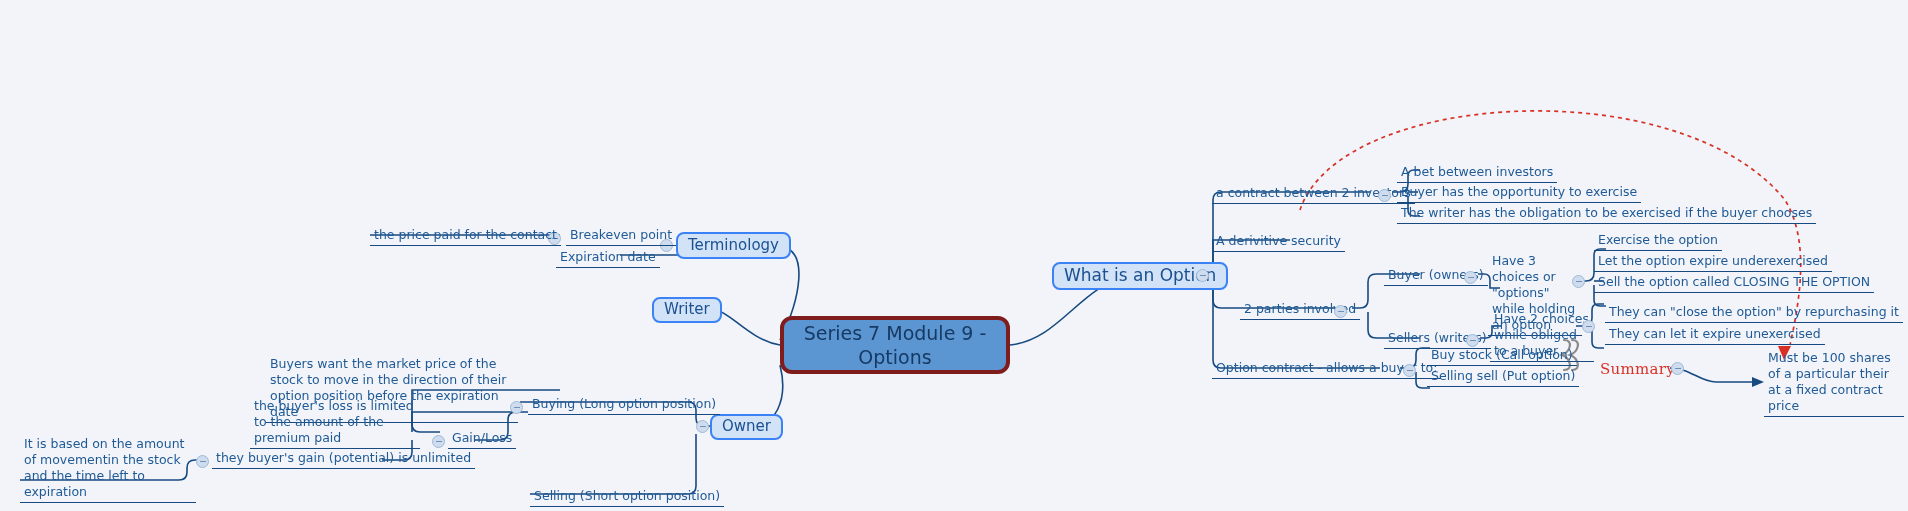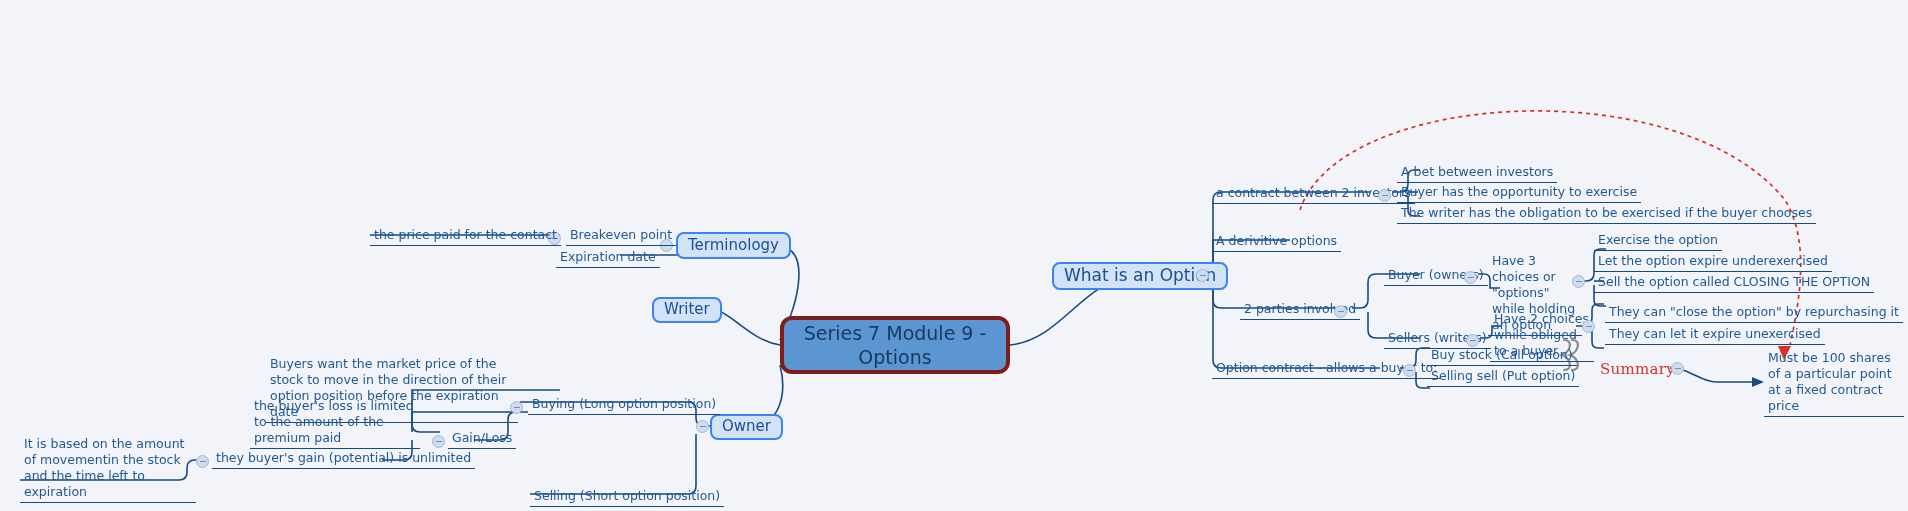--- a/index.html
+++ b/index.html
@@ -191,21 +191,21 @@
   <div class="node l1" style="left:1052px;top:262px;height:28px;font-size:17px;">What is an Option</div>
   <div class="toggle" style="left:1196px;top:269px;"></div>
 
   <div class="node leaf" style="left:1212px;top:185px;">a contract between 2 investors</div>
   <div class="toggle" style="left:1378px;top:189px;"></div>
 
   <div class="node leaf" style="left:1397px;top:164px;">A bet between investors</div>
   <div class="node leaf" style="left:1397px;top:205px;">The writer has the obligation to be exercised if the buyer chooses</div>
   <div class="node leaf" style="left:1397px;top:184px;">Buyer has the opportunity to exercise</div>
 
-  <div class="node leaf" style="left:1212px;top:233px;">A derivitive options</div>
+  <div class="node leaf" style="left:1212px;top:233px;">A derivitive security</div>
 
   <div class="node leaf" style="left:1212px;top:301px;margin-left:28px;">2 parties involved</div>
   <div class="toggle" style="left:1334px;top:305px;"></div>
 
   <div class="node leaf" style="left:1384px;top:267px;">Buyer (owners)</div>
   <div class="toggle" style="left:1464px;top:271px;"></div>
 
   <div class="node leaf multi" style="left:1488px;top:253px;width:94px;">Have 3 choices or "options" while holding an option</div>
   <div class="toggle" style="left:1572px;top:275px;"></div>
 
@@ -224,15 +224,15 @@
 
   <div class="node leaf" style="left:1212px;top:360px;">Option contract - allows a buyer to:</div>
   <div class="toggle" style="left:1403px;top:364px;"></div>
 
   <div class="node leaf" style="left:1427px;top:347px;">Buy stock (Call option)</div>
   <div class="node leaf" style="left:1427px;top:368px;">Selling sell (Put option)</div>
 
   <div class="node summary" style="left:1600px;top:360px;">Summary</div>
   <div class="toggle" style="left:1671px;top:362px;"></div>
 
-  <div class="node leaf multi" style="left:1764px;top:350px;width:140px;">Must be 100 shares of a particular point at a fixed contract price</div>
+  <div class="node leaf multi" style="left:1764px;top:350px;width:140px;">Must be 100 shares of a particular their at a fixed contract price</div>
 
 </div>
 
 </body></html>

